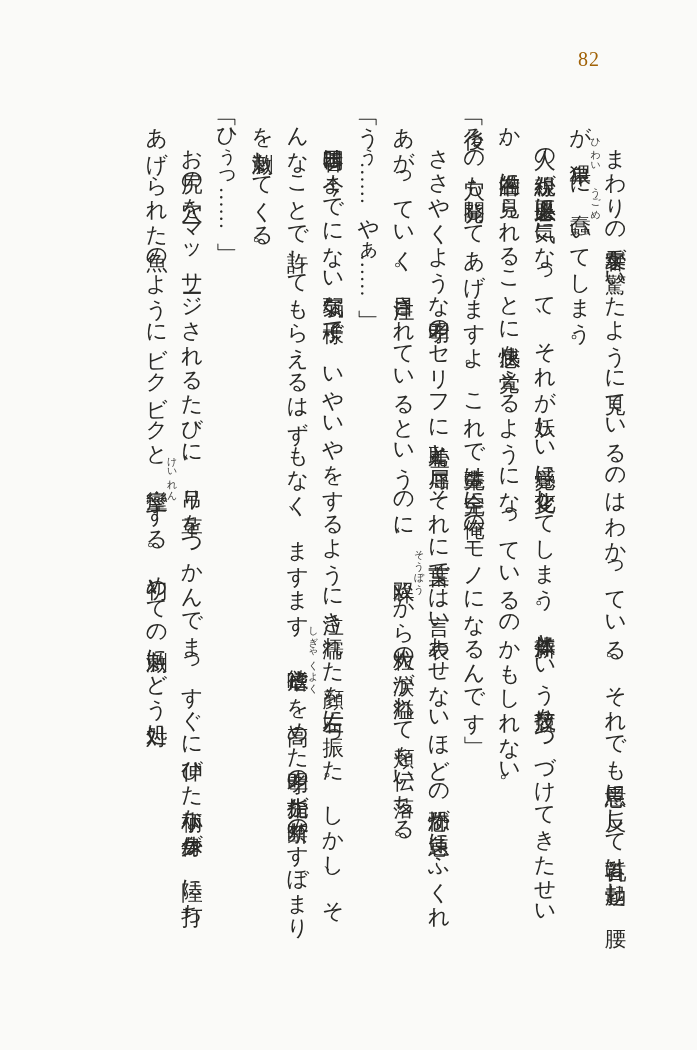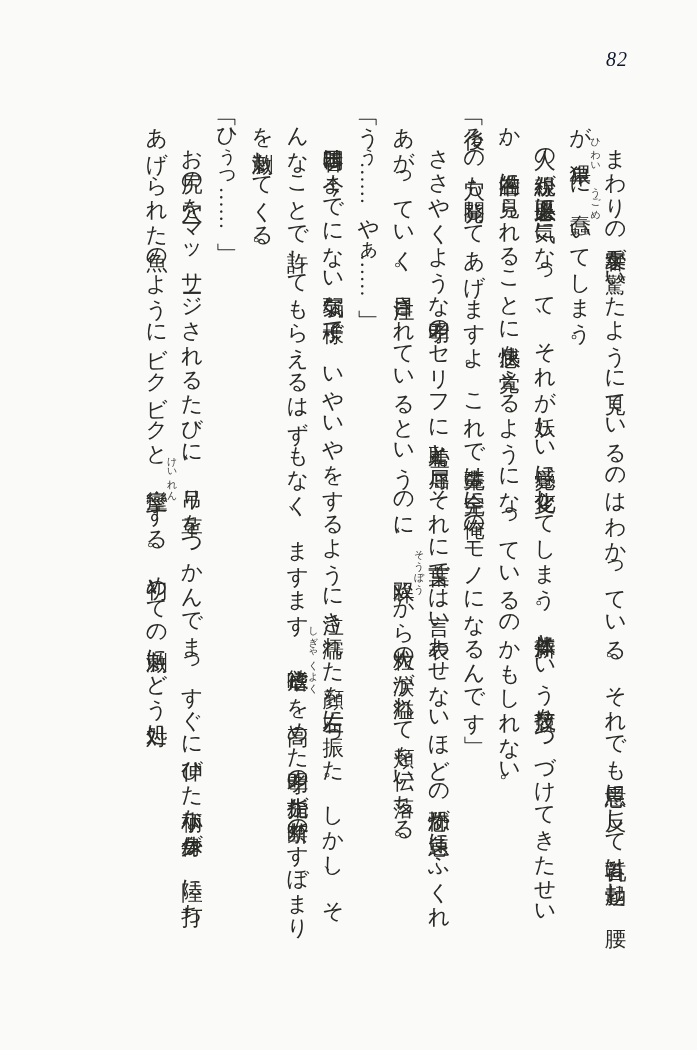--- a/index.html
+++ b/index.html
@@ -14,25 +14,23 @@
     width: 697px;
     height: 1050px;
     background: #fafaf8;
     font-family: "Liberation Serif", "DejaVu Serif", serif;
   }
   .page-number {
     position: absolute;
     top: 48px;
     left: 578px;
     font-size: 20px;
-    font-style: italic;
-    color: #0f172a;
+    color: #a16207;
     letter-spacing: 1px;
     font-family: "Liberation Serif", "DejaVu Serif", serif;
-    margin-left: 28px;
   }
   .vtext {
     position: absolute;
     top: 112px;
     right: 65px;
     height: 818px;
     writing-mode: vertical-rl;
     text-orientation: mixed;
     font-size: 21.5px;
     line-height: 35.3px;

